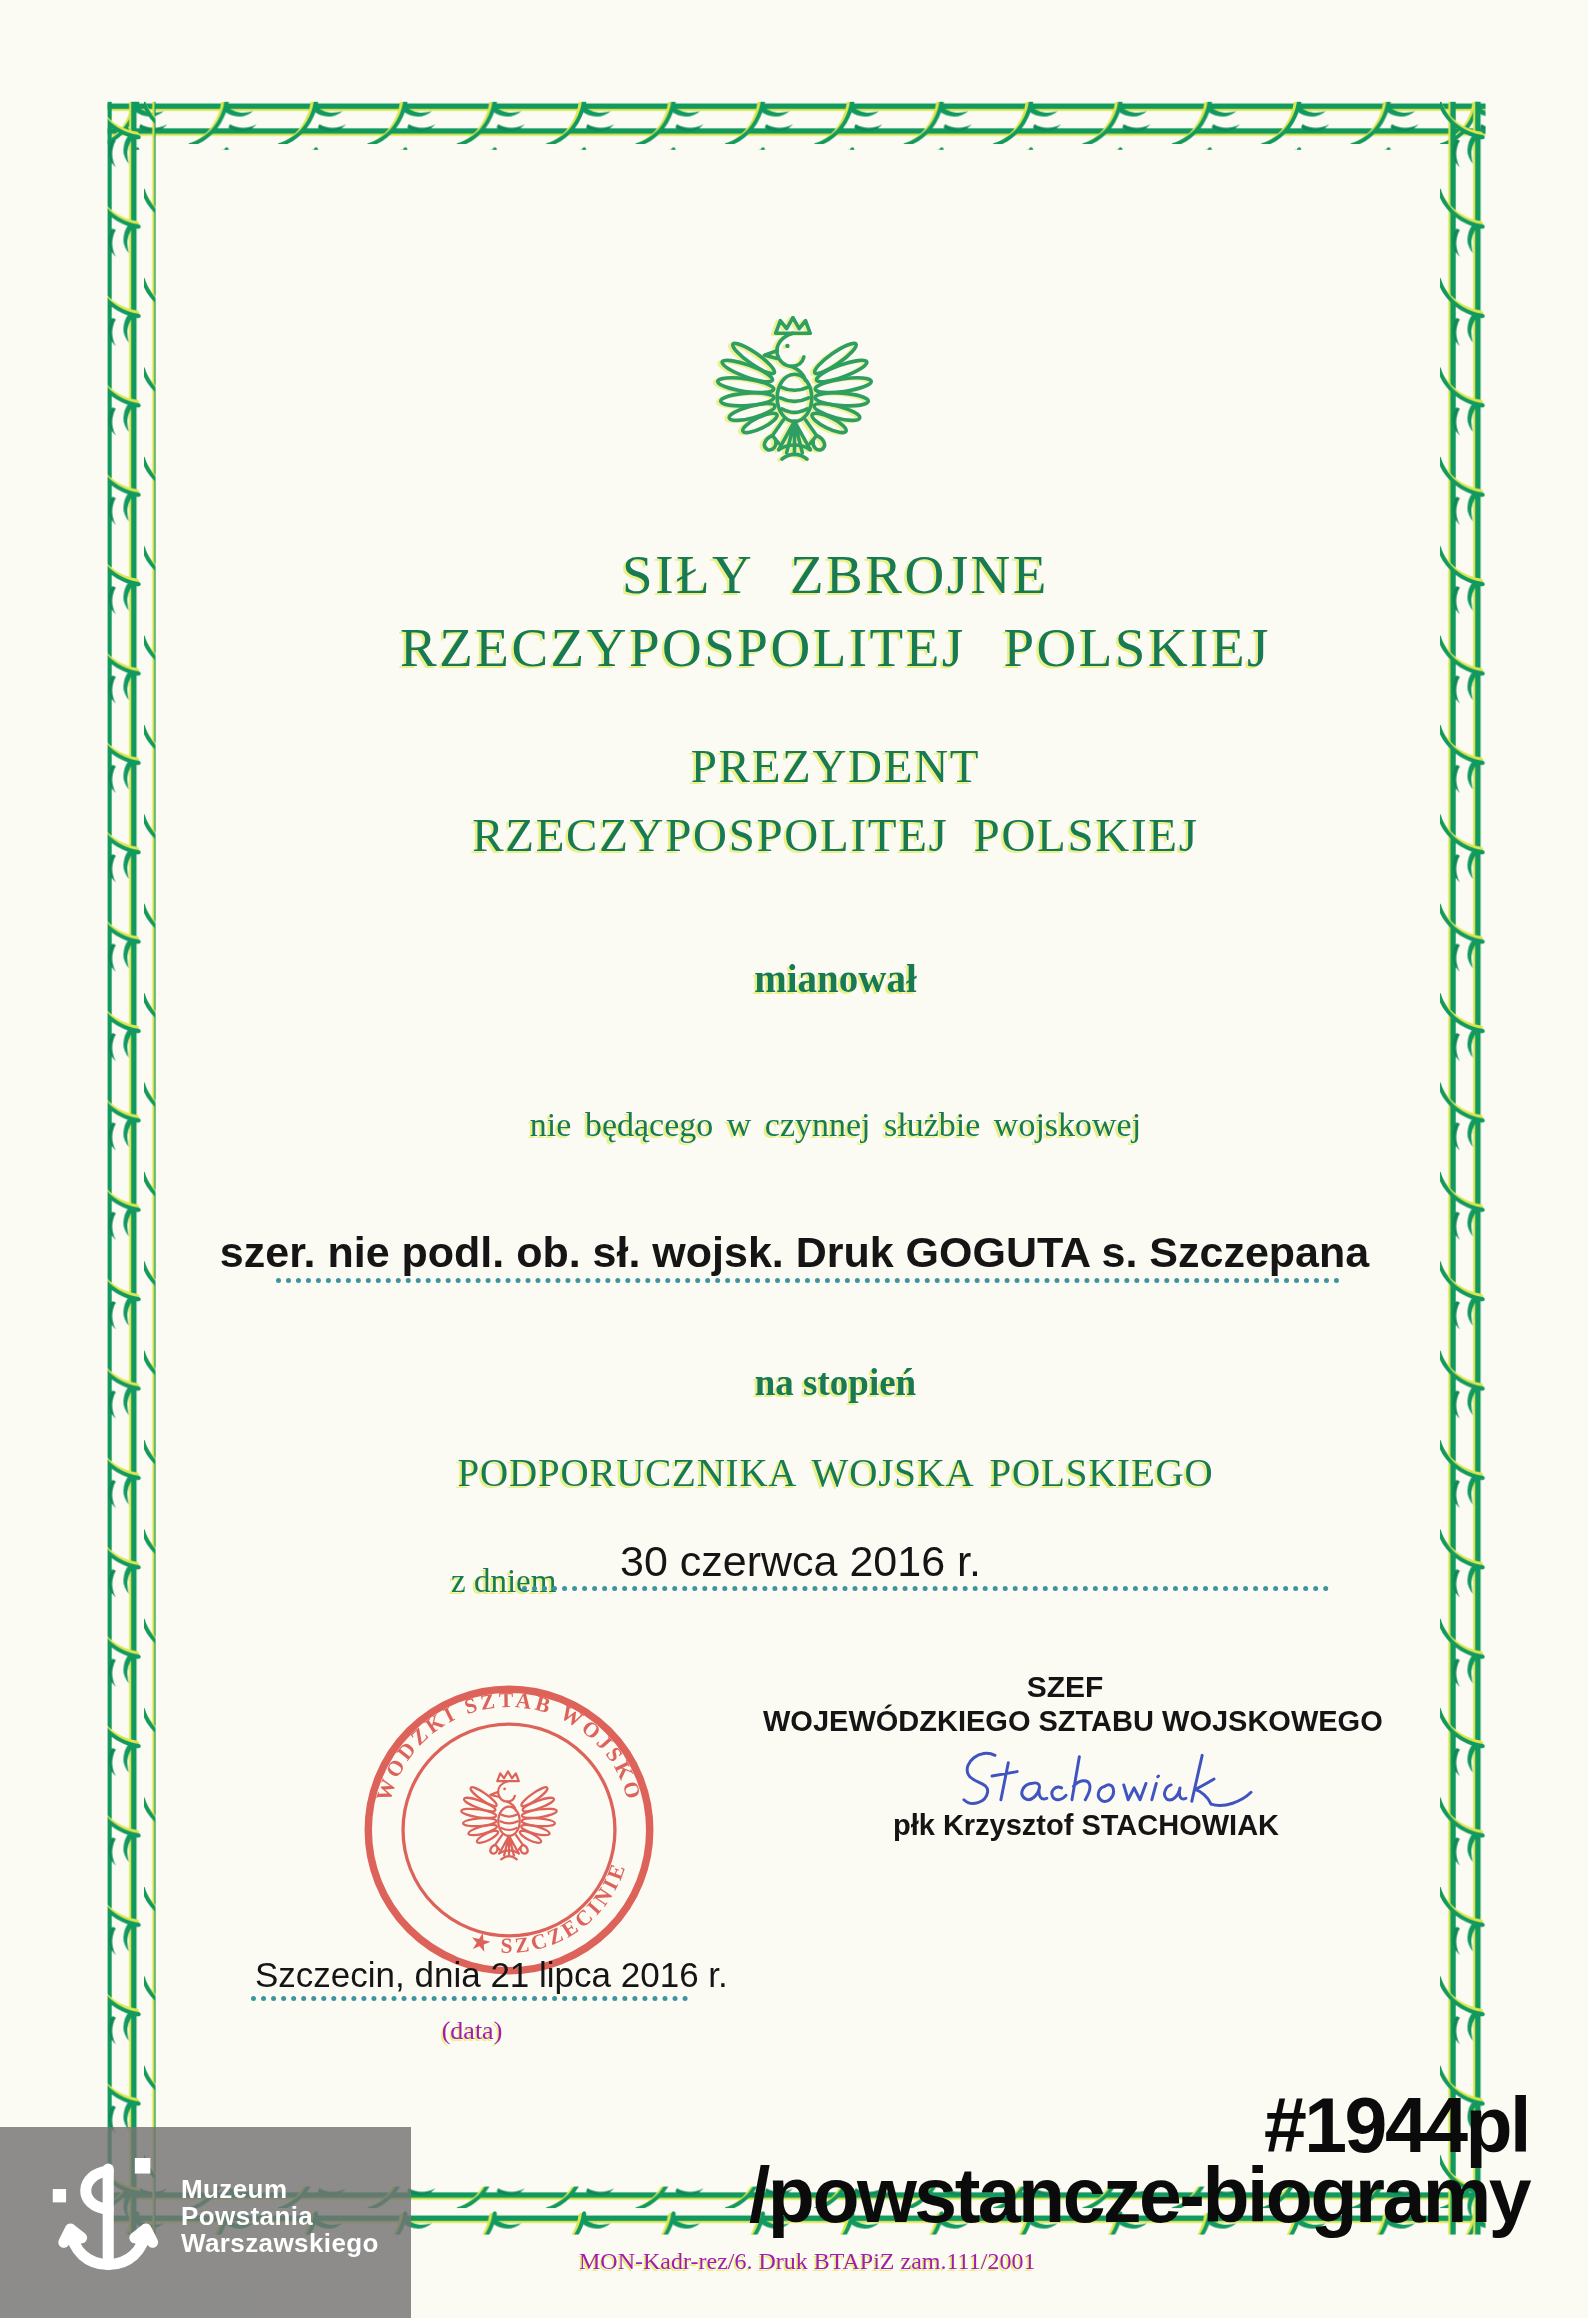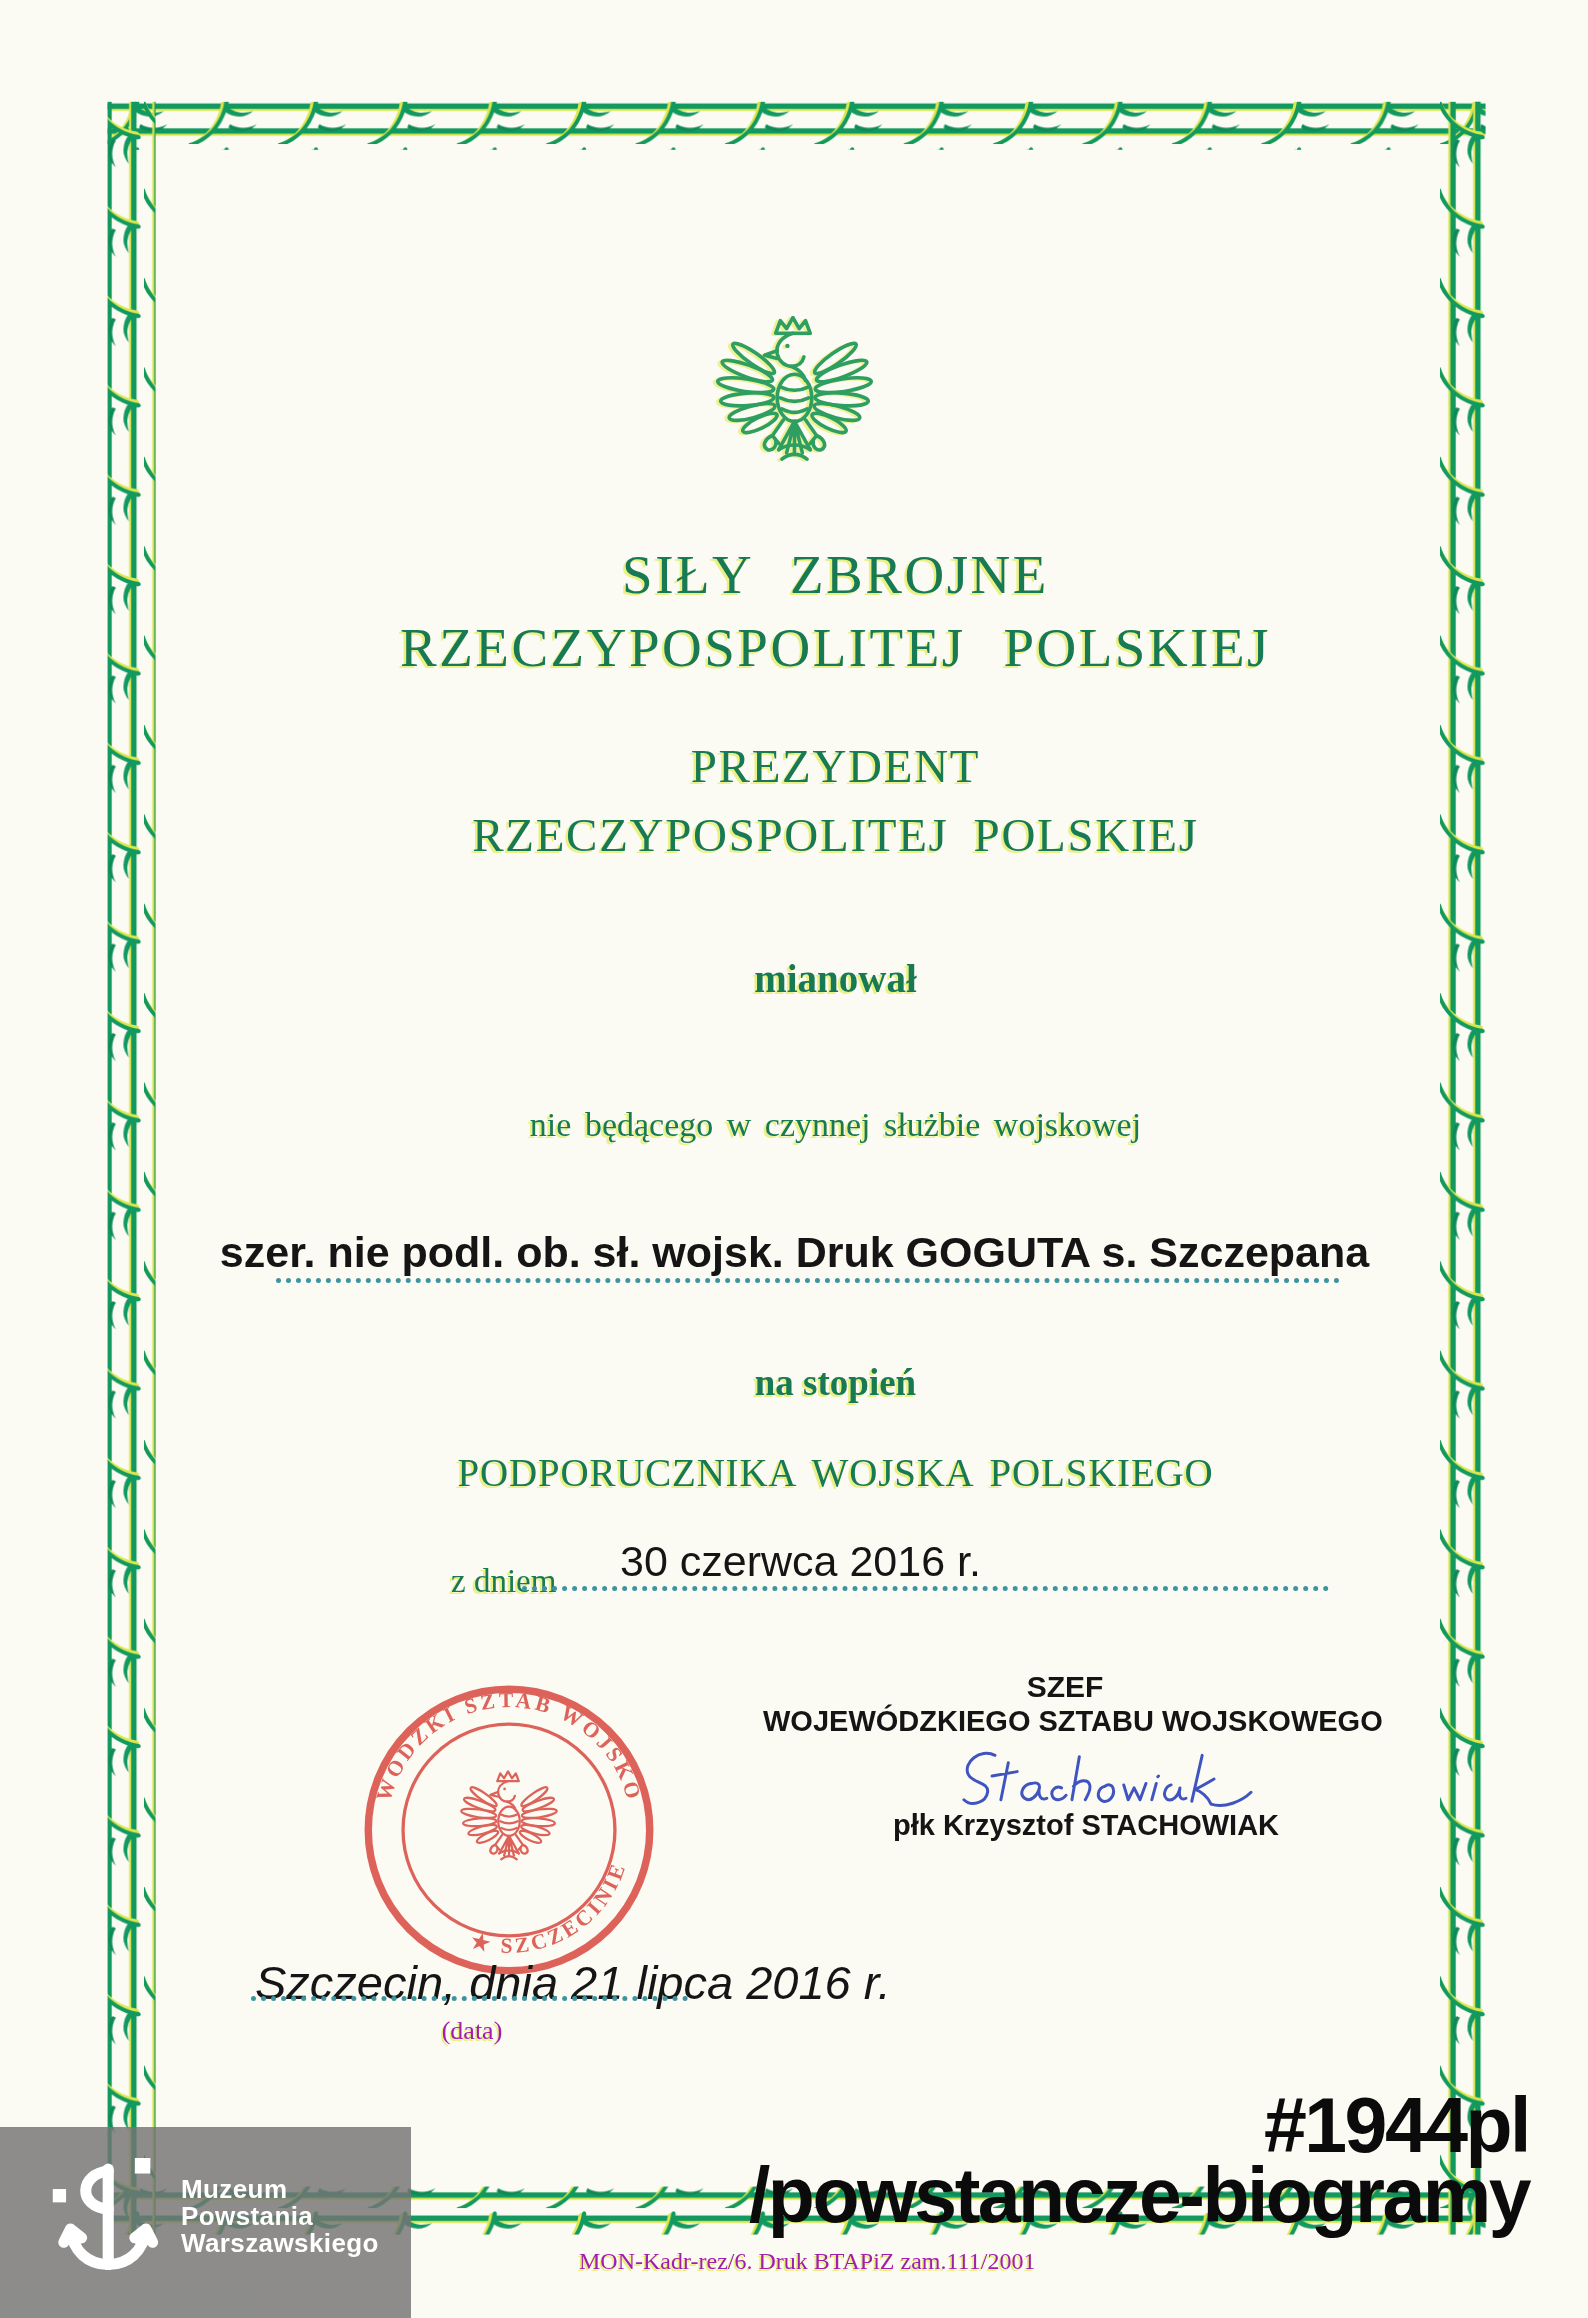--- a/index.html
+++ b/index.html
@@ -140,21 +140,21 @@
     <textPath href="#arcTop" startOffset="50%" text-anchor="middle">WOJEWÓDZKI SZTAB WOJSKOWY W</textPath>
   </text>
   <text font-family="Liberation Serif, serif" font-size="26" font-weight="bold" fill="#d94f46" letter-spacing="4">
     <textPath href="#arcBot" startOffset="38%">★  SZCZECINIE</textPath>
   </text>
   <g transform="translate(121,108) scale(1.18)">
     <use href="#eagle"></use>
   </g>
 </svg>
 
-<div class="abs blk" style="left:255px;top:1955px;font-size:47px;font-style:italic;white-space:nowrap;">Szczecin, dnia 21 lipca 2016 r.</div>
+<div class="abs blk" style="left:255px;top:1955px;font-size:35px;white-space:nowrap;">Szczecin, dnia 21 lipca 2016 r.</div>
 <div class="abs dotted" style="left:251px;width:437px;top:1996px;"></div>
 <div class="abs teal-serif" style="left:377px;width:190px;top:2016px;font-size:26px;text-align:center;">(data)</div>
 
 <div class="abs" style="left:0;top:2127px;width:411px;height:192px;background:rgba(116,116,116,.82);"></div>
 <svg class="abs" style="left:48px;top:2158px;" width="116" height="122" viewBox="0 0 100 110">
   <g stroke="#ffffff" stroke-width="10" fill="none" stroke-linecap="round" stroke-linejoin="round">
     <path d="M52,10 V96"></path>
     <path d="M52,12 C26,14 24,44 52,46"></path>
     <path d="M52,96 C34,96 20,84 18,64 M18,64 L12,76 M18,64 L28,72"></path>
     <path d="M52,96 C70,96 84,84 86,64 M86,64 L92,76 M86,64 L76,72"></path>

